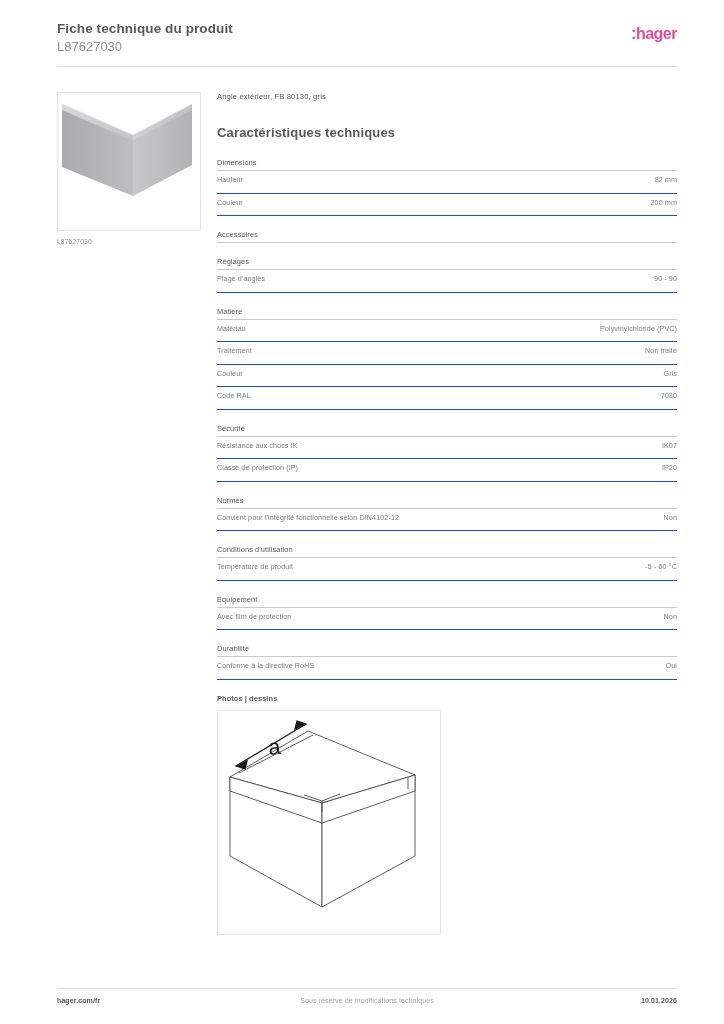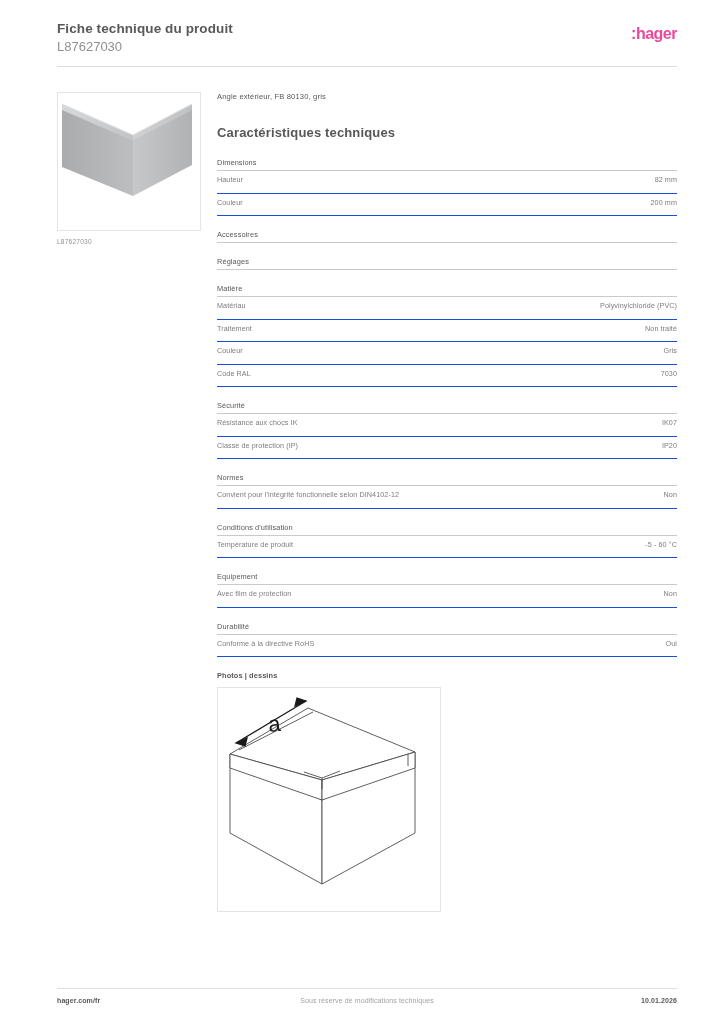--- a/index.html
+++ b/index.html
@@ -258,20 +258,24 @@
         <div class="spec-row">
           <div class="spec-label">Couleur</div>
           <div class="spec-value">200 mm</div>
         </div>
       </div>
       <div class="spec-group">
         <div class="group-head">Accessoires</div>
       </div>
       <div class="spec-group">
         <div class="group-head">Réglages</div>
+        <div class="spec-row">
+          <div class="spec-label">Plage d'angles</div>
+          <div class="spec-value">90 - 90</div>
+        </div>
       </div>
       <div class="spec-group">
         <div class="group-head">Matière</div>
         <div class="spec-row">
           <div class="spec-label">Matériau</div>
           <div class="spec-value">Polyvinylchloride (PVC)</div>
         </div>
         <div class="spec-row">
           <div class="spec-label">Traitement</div>
           <div class="spec-value">Non traité</div>

